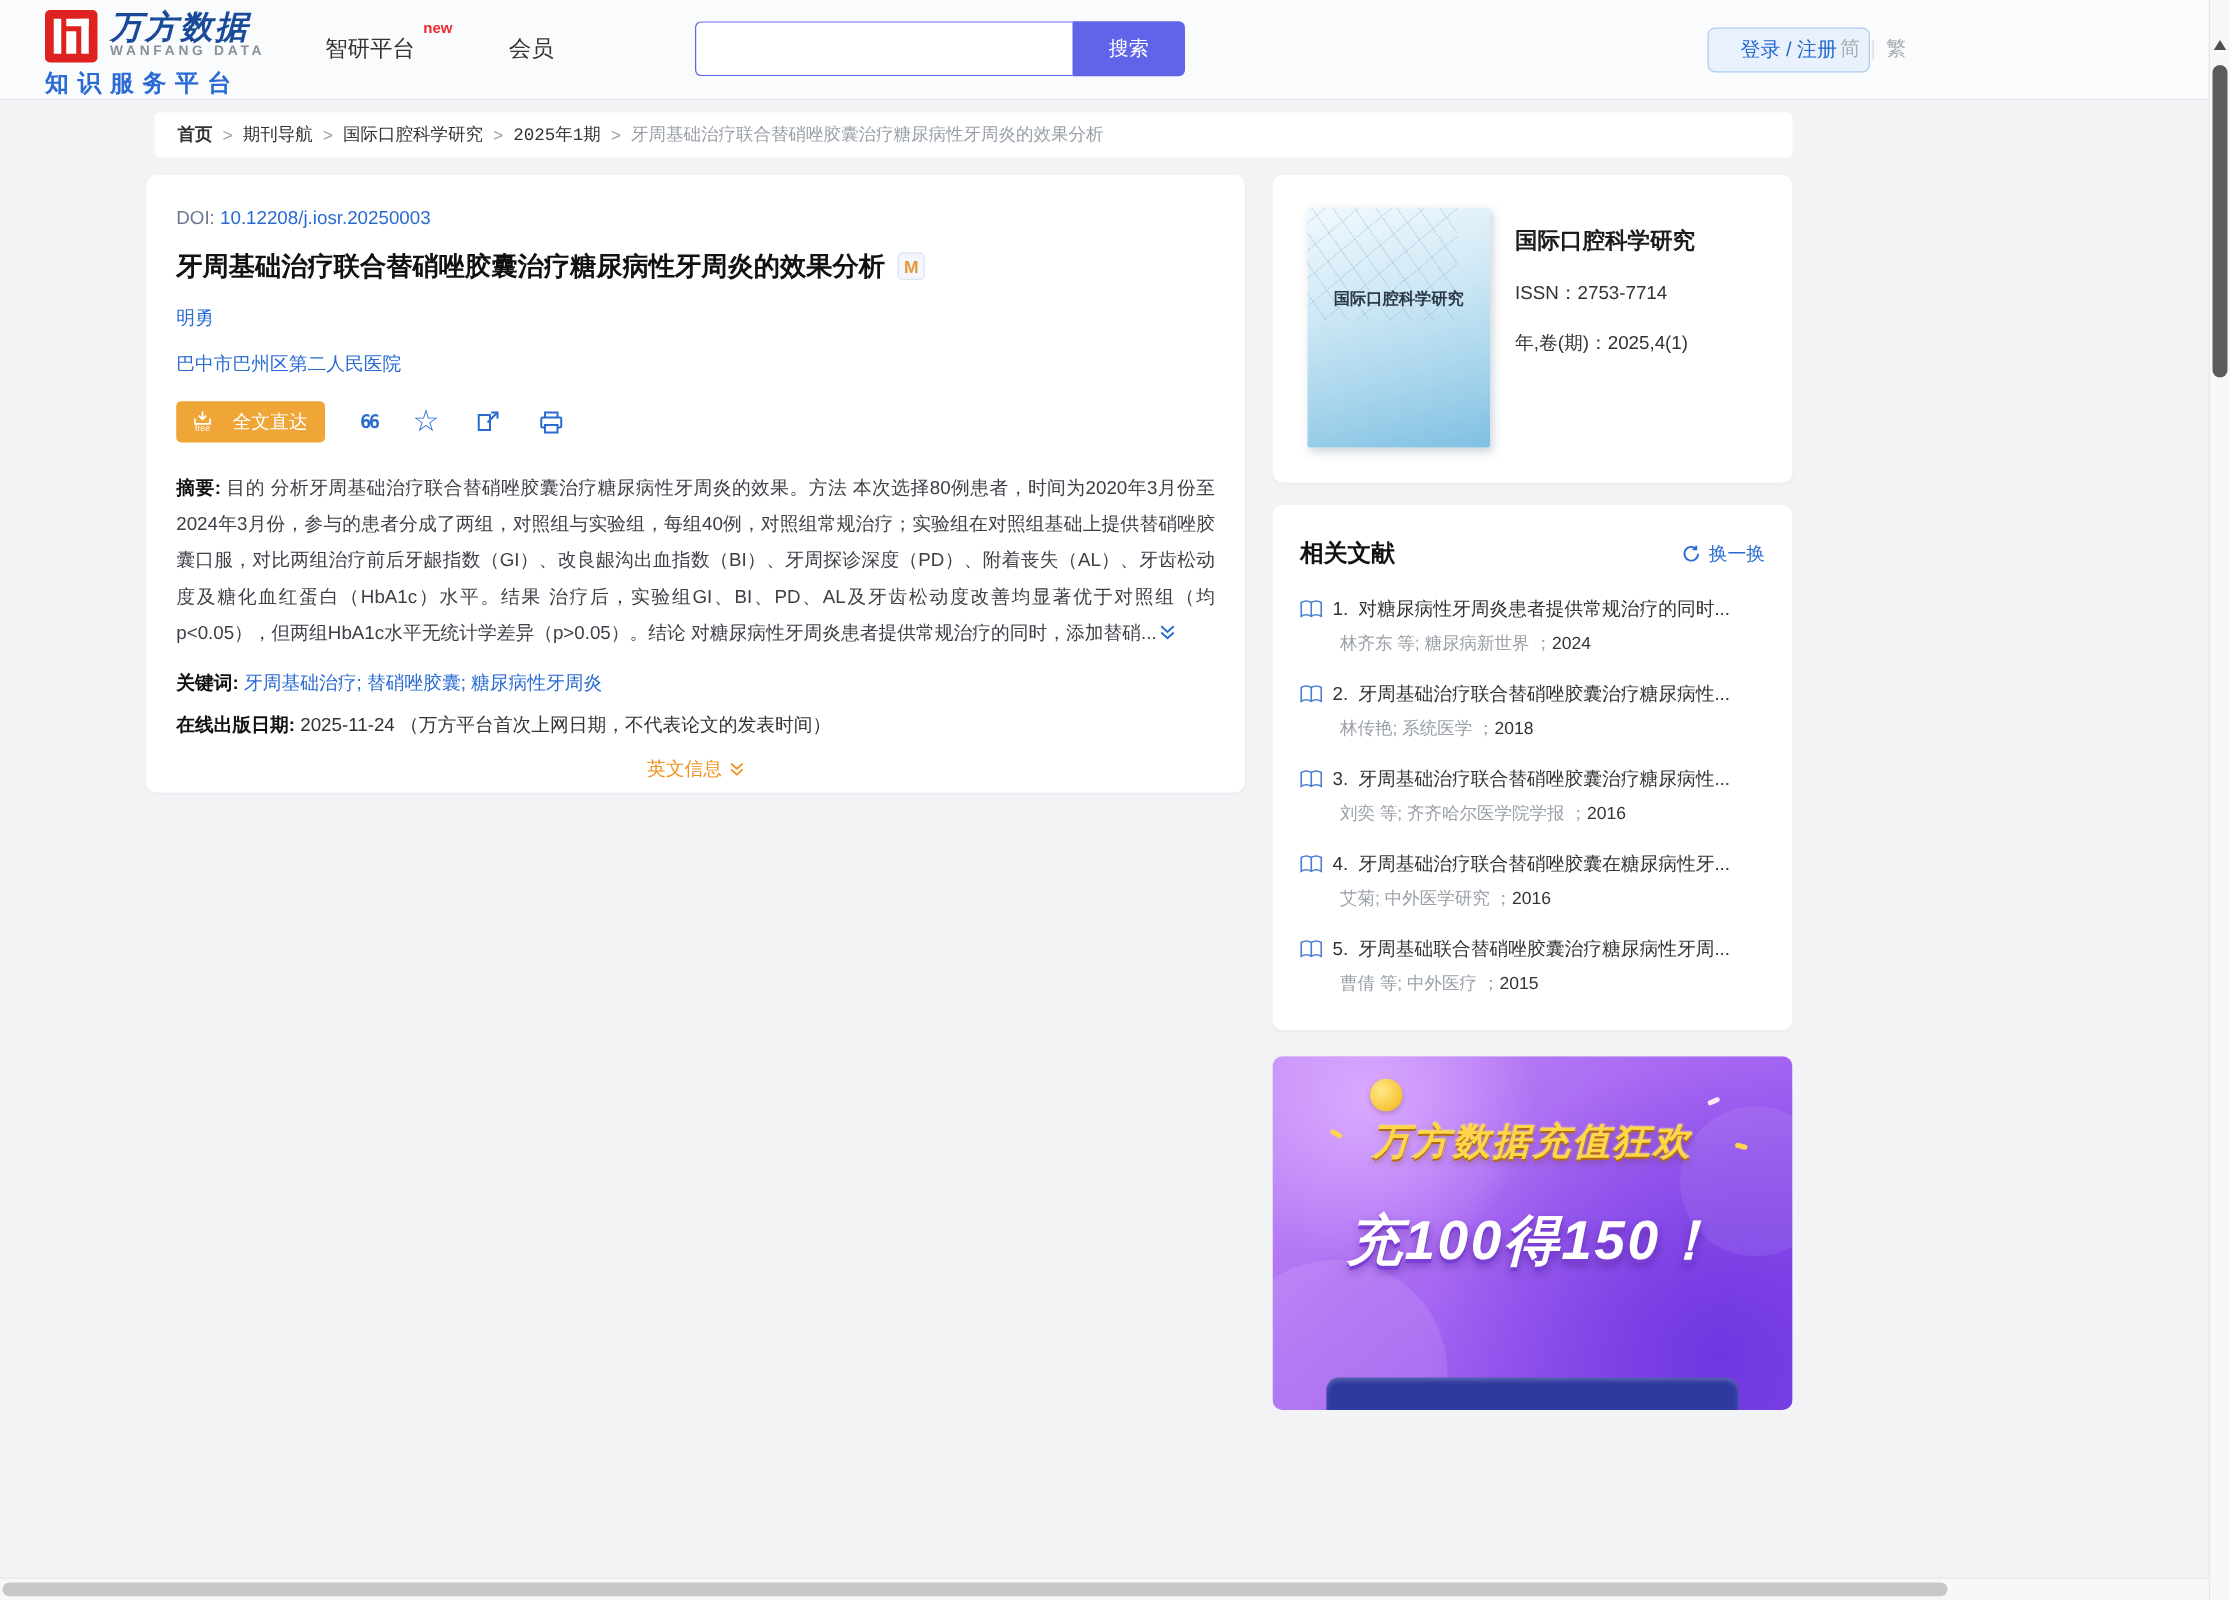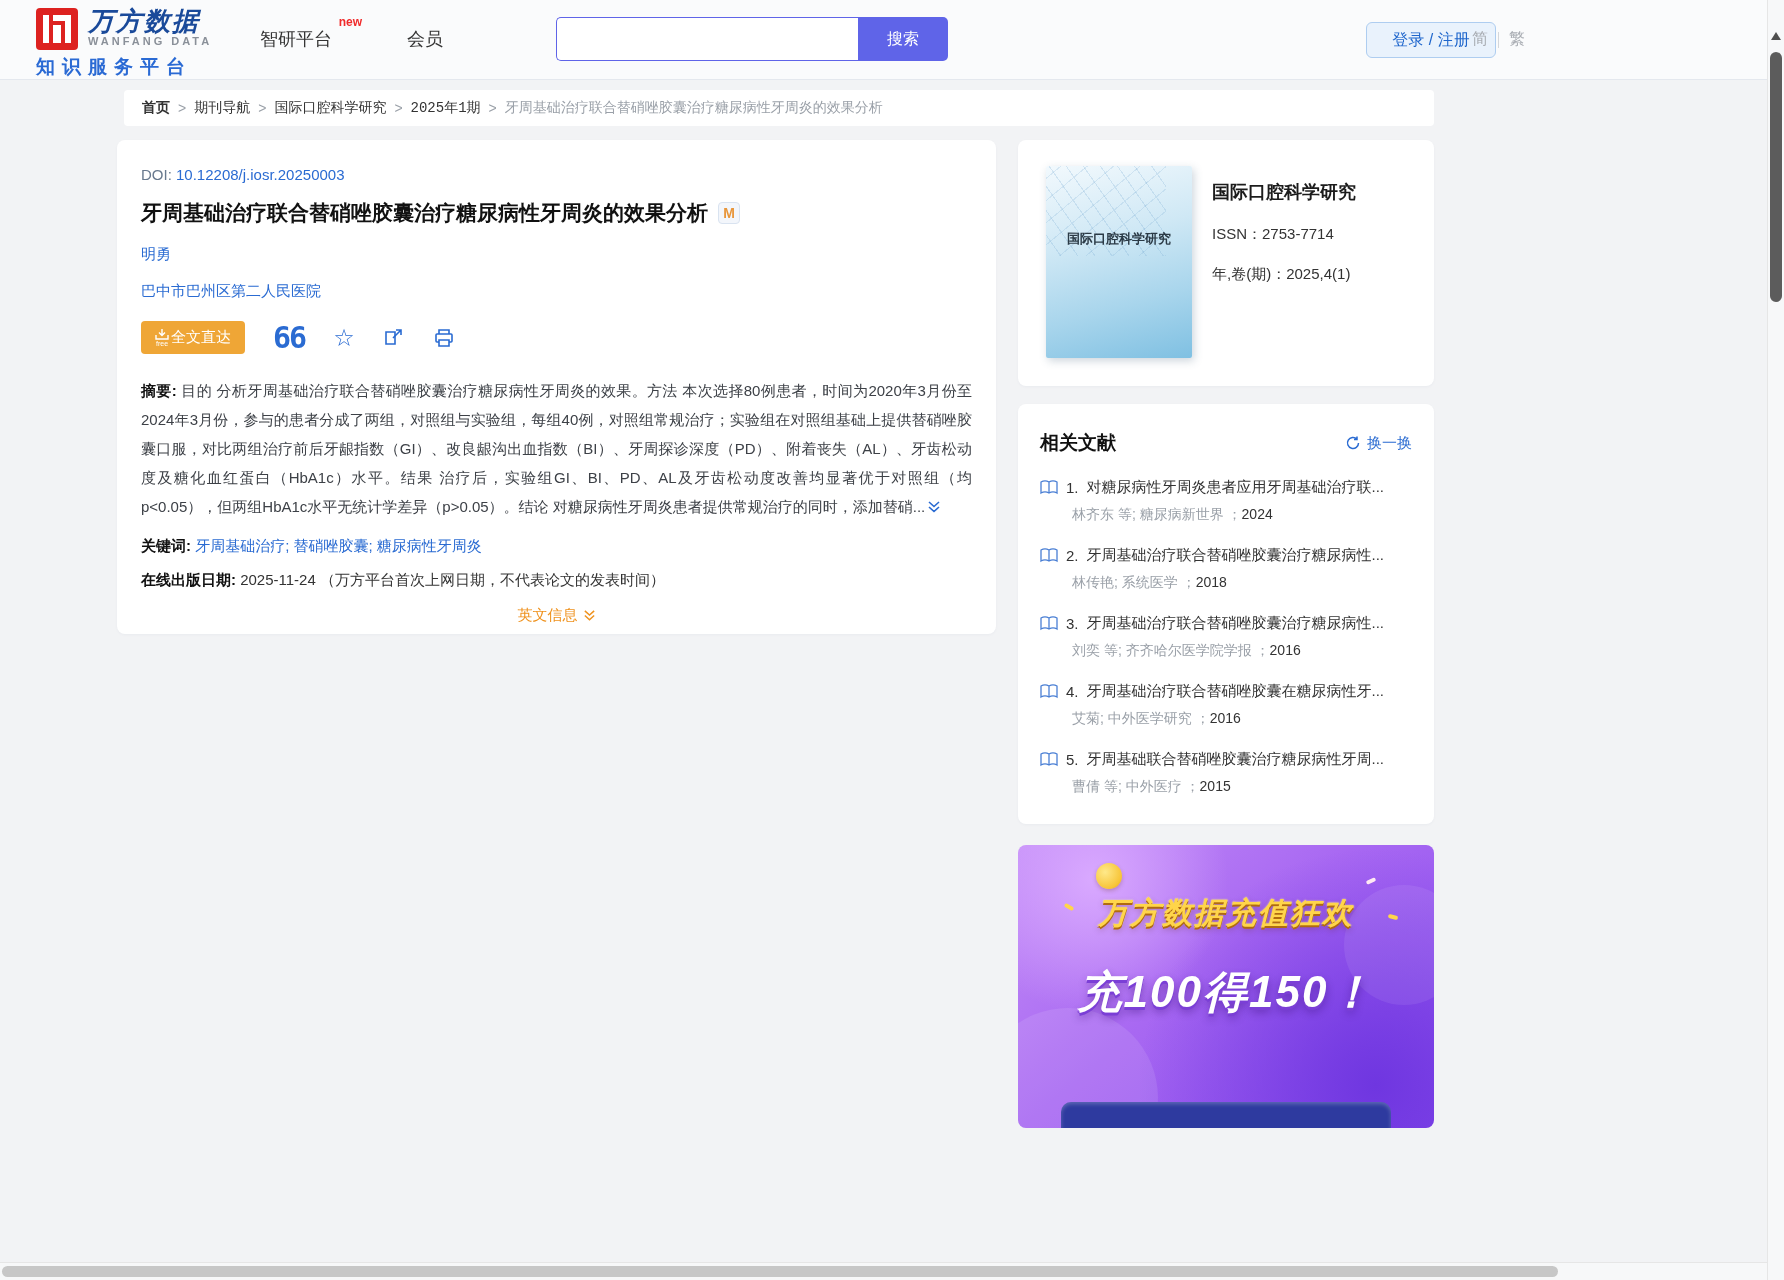--- a/index.html
+++ b/index.html
@@ -42,25 +42,25 @@
   .main-card { left:117px; top:140px; width:879px; height:494px; padding:26px 24px; }
 
   .doi-row { font-size:15px; color:#68798e; }
   .doi-link { color:#2a6bd2; cursor:pointer; }
   .art-title { margin-top:16px; font-size:21px; font-weight:bold; color:#111; display:flex; align-items:center; gap:10px; }
   .m-badge { width:22px; height:22px; border-radius:4px; background:#f3f6fb; border:1px solid #d9e3f0; font-size:14px; font-weight:bold; color:#e8963a; display:flex; align-items:center; justify-content:center; cursor:pointer; }
   .art-author { margin-top:18px; font-size:15px; color:#2a6bd2; cursor:pointer; }
   .art-affil { margin-top:18px; font-size:15px; color:#2a6bd2; cursor:pointer; }
 
   .action-row { margin-top:20px; display:flex; align-items:center; gap:28px; }
-  .fulltext-btn { height:33px; background:#efa636; border-radius:4px; border:none; color:#fff; font-size:15px; display:flex; align-items:center; gap:2px; padding:0 14px; cursor:pointer; }
+  .fulltext-btn { height:33px; background:#efa636; border-radius:4px; border:none; color:#fff; font-size:15px; display:flex; align-items:center; gap:17px; padding:0 14px; cursor:pointer; }
   .ft-icon { display:flex; flex-direction:column; align-items:center; line-height:1; }
   .ft-icon svg { display:block; }
   .ft-free { font-size:7px; color:#fff; margin-top:-1px; }
-  .quote-icon { font-size:30px; font-weight:bold; color:#2a6bd2; font-family:"DejaVu Sans Mono",monospace; letter-spacing:-2px; cursor:pointer; line-height:1; }
+  .quote-icon { font-size:15px; font-weight:bold; color:#2a6bd2; font-family:"DejaVu Sans Mono",monospace; letter-spacing:-2px; cursor:pointer; line-height:1; }
   .icon-btn { cursor:pointer; display:flex; align-items:center; }
 
   .abstract { margin-top:22px; font-size:15px; line-height:29px; color:#3d4147; text-align:justify; }
   .abstract b { color:#111; }
   .chev-inline { display:inline-block; vertical-align:-2px; margin-left:2px; cursor:pointer; }
   .kw-row { margin-top:14px; font-size:15px; }
   .kw-label { font-weight:bold; color:#111; }
   .kw-link { color:#2a6bd2; cursor:pointer; }
   .kw-sep { color:#2a6bd2; }
   .pub-row { margin-top:15px; font-size:15px; color:#333; }
@@ -268,21 +268,21 @@
         <span>换一换</span>
       </div>
     </div>
 
     <div class="rel-item">
       <div class="rel-line1">
         <svg width="18" height="15" viewBox="0 0 18 15">
             <path d="M1 2 C3.5 .5 6.5 .5 9 2 C11.5 .5 14.5 .5 17 2 V13 C14.5 11.5 11.5 11.5 9 13 C6.5 11.5 3.5 11.5 1 13 Z M9 2 V13" fill="none" stroke="#4a7fd4" stroke-width="1.3"></path>
           </svg>
         <span class="rel-num">1.</span>
-        <span class="rel-t">对糖尿病性牙周炎患者应用牙周基础治疗联...</span>
+        <span class="rel-t">对糖尿病性牙周炎患者提供常规治疗的同时...</span>
       </div>
       <div class="rel-line2"><span>林齐东  等;  糖尿病新世界 ；</span><span class="rel-year">2024</span></div>
     </div>
 
     <div class="rel-item">
       <div class="rel-line1">
         <svg width="18" height="15" viewBox="0 0 18 15">
             <path d="M1 2 C3.5 .5 6.5 .5 9 2 C11.5 .5 14.5 .5 17 2 V13 C14.5 11.5 11.5 11.5 9 13 C6.5 11.5 3.5 11.5 1 13 Z M9 2 V13" fill="none" stroke="#4a7fd4" stroke-width="1.3"></path>
           </svg>
         <span class="rel-num">2.</span>

